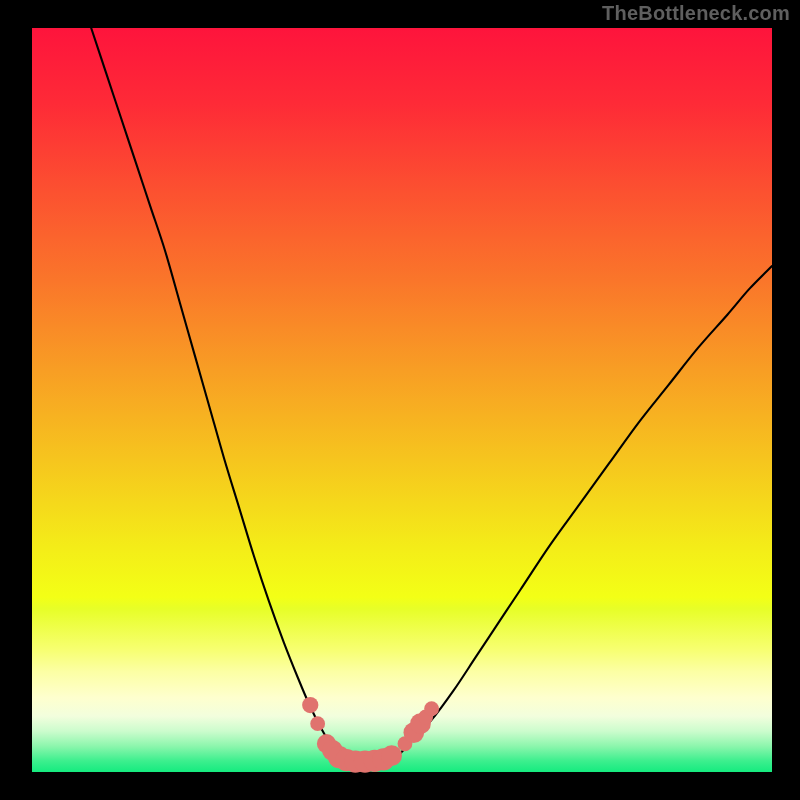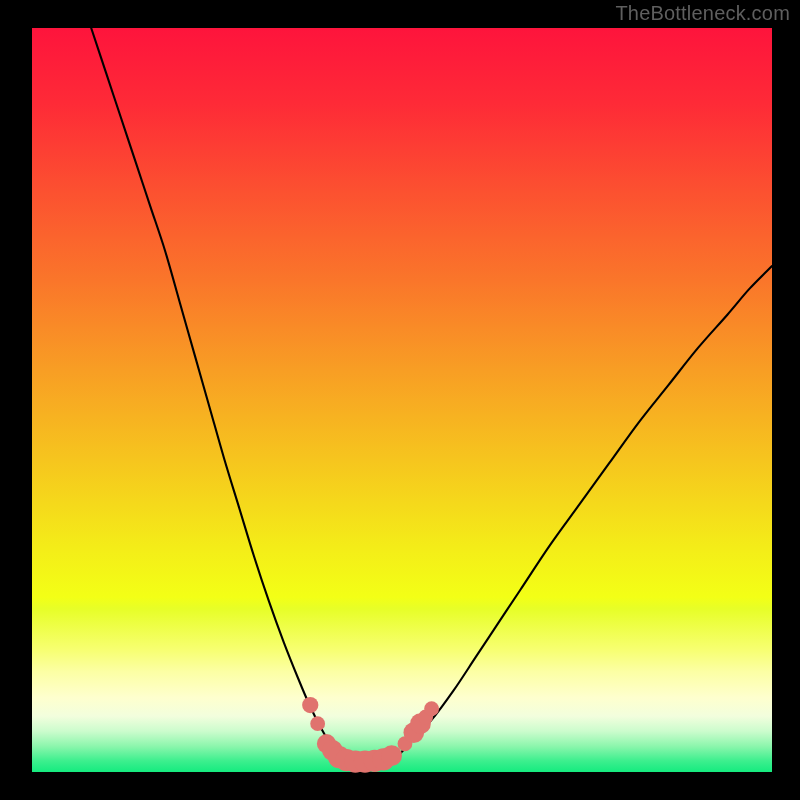--- a/index.html
+++ b/index.html
@@ -15,21 +15,21 @@
     position: relative;
     width: 800px;
     height: 800px;
   }
   .attribution {
     position: absolute;
     top: 2px;
     right: 10px;
     color: #5f5f5f;
     font-size: 20px;
-    font-weight: 400;
+    font-weight: 700;
     letter-spacing: 0.2px;
     z-index: 10;
   }
   svg {
     display: block;
   }
 </style>
 </head>
 <body>
 

